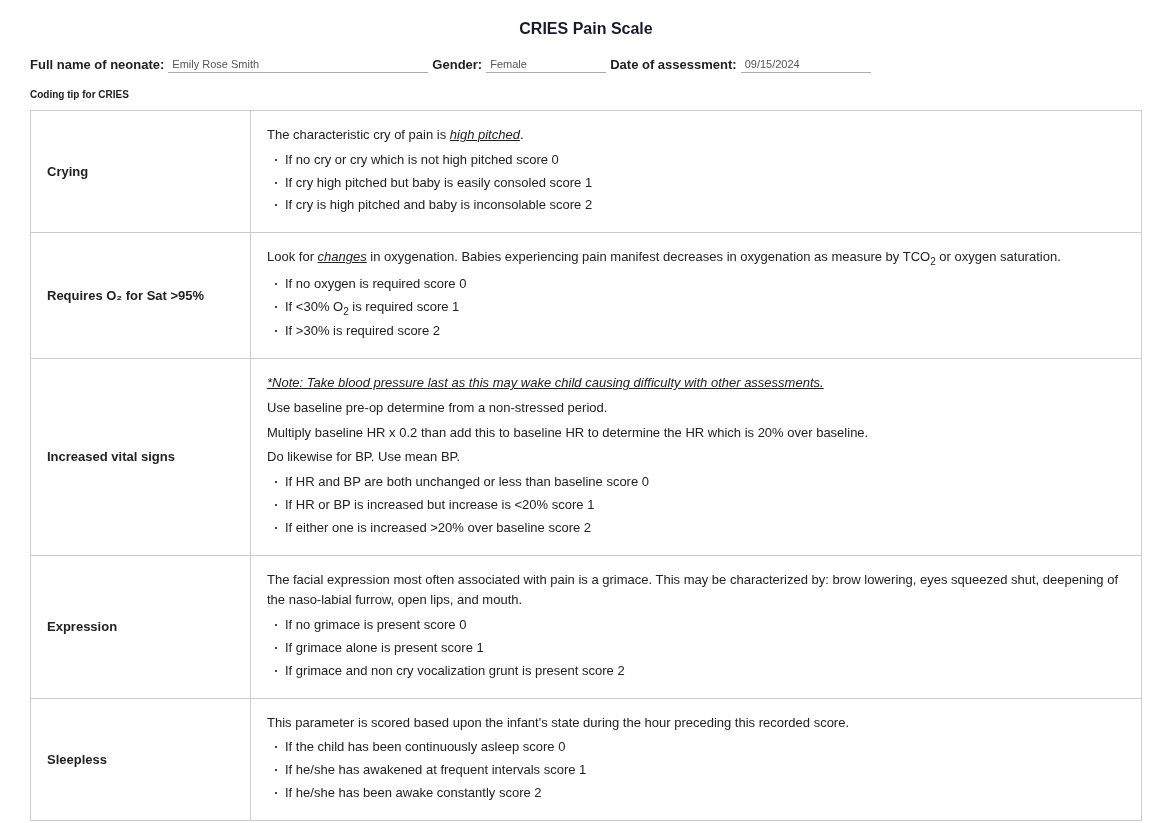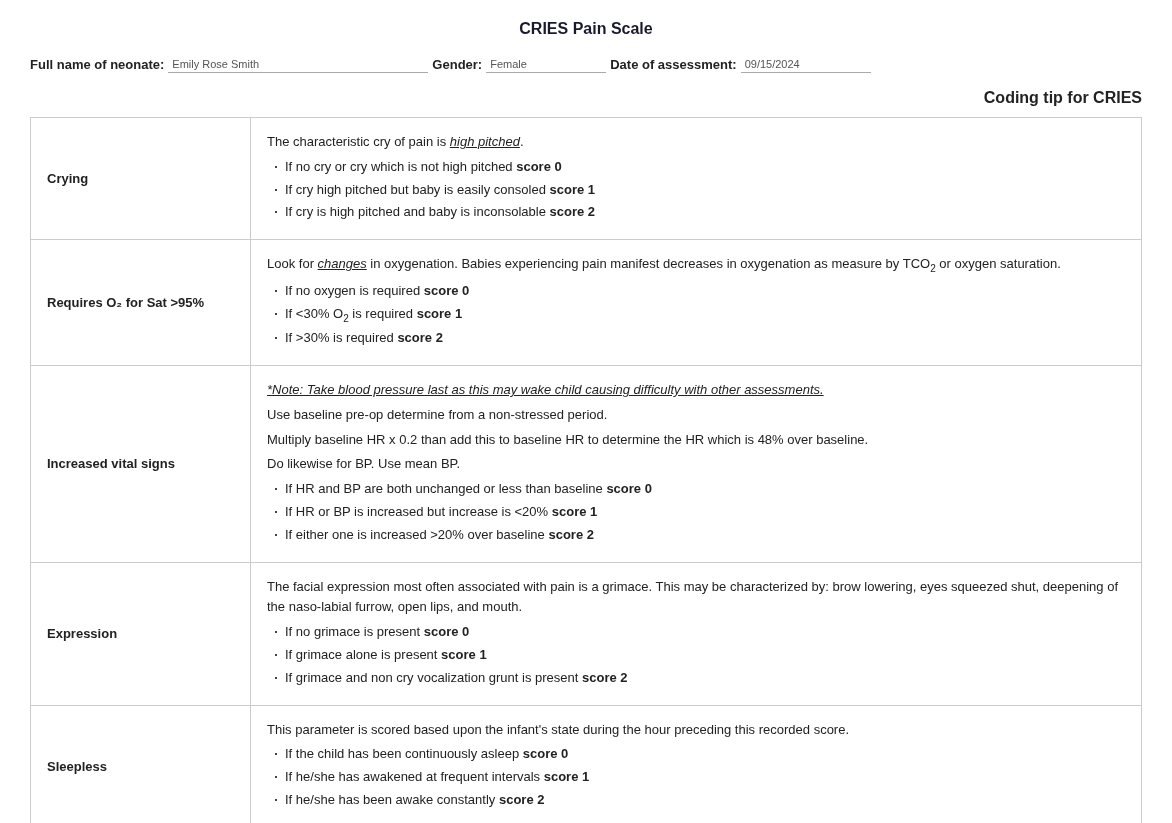--- a/index.html
+++ b/index.html
@@ -38,23 +38,22 @@
       color: #555;
       padding: 2px 4px;
       background: transparent;
     }
     .patient-info .name-input { width: 260px; }
     .patient-info .gender-input { width: 120px; }
     .patient-info .date-input { width: 130px; }
 
     .section-title {
       font-weight: bold;
-      font-size: 16px;
+      font-size: 10px;
       margin-bottom: 10px;
-      text-align: right;
     }
 
     table.cries-table {
       width: 100%;
       border-collapse: collapse;
       border: 1px solid #ccc;
     }
     table.cries-table td {
       border: 1px solid #ccc;
       vertical-align: top;
@@ -85,21 +84,21 @@
     }
     table.cries-table td.row-content ul li::before {
       content: "·";
       position: absolute;
       left: 6px;
       font-size: 18px;
       line-height: 1;
       top: 0;
     }
     .italic { font-style: italic; text-decoration: underline; }
-    .bold { font-weight: bold; }
+    .bold { font-weight: normal; }
     sub { font-size: 10px; }
   </style>
 </head>
 <body>
 
 <h1 class="page-title">CRIES Pain Scale</h1>
 
 <div class="patient-info">
   <label>Full name of neonate:</label>
   <input type="text" class="name-input" value="Emily Rose Smith" style="">
@@ -133,21 +132,21 @@
             <li>If &lt;30% O<sub>2</sub> is required <span class="bold">score 1</span></li>
             <li>If &gt;30% is required <span class="bold">score 2</span></li>
           </ul>
         </td>
       </tr>
       <tr>
         <td class="row-label">Increased vital signs</td>
         <td class="row-content">
           <p><span class="italic">*Note: Take blood pressure last as this may wake child causing difficulty with other assessments.</span></p>
           <p>Use baseline pre-op determine from a non-stressed period.</p>
-          <p>Multiply baseline HR x 0.2 than add this to baseline HR to determine the HR which is 48% over baseline.</p>
+          <p>Multiply baseline HR x 0.2 than add this to baseline HR to determine the HR which is 20% over baseline.</p>
           <p>Do likewise for BP. Use mean BP.</p>
           <ul>
             <li>If HR and BP are both unchanged or less than baseline <span class="bold">score 0</span></li>
             <li>If HR or BP is increased but increase is &lt;20% <span class="bold">score 1</span></li>
             <li>If either one is increased &gt;20% over baseline <span class="bold">score 2</span></li>
           </ul>
         </td>
       </tr>
       <tr>
         <td class="row-label">Expression</td>

